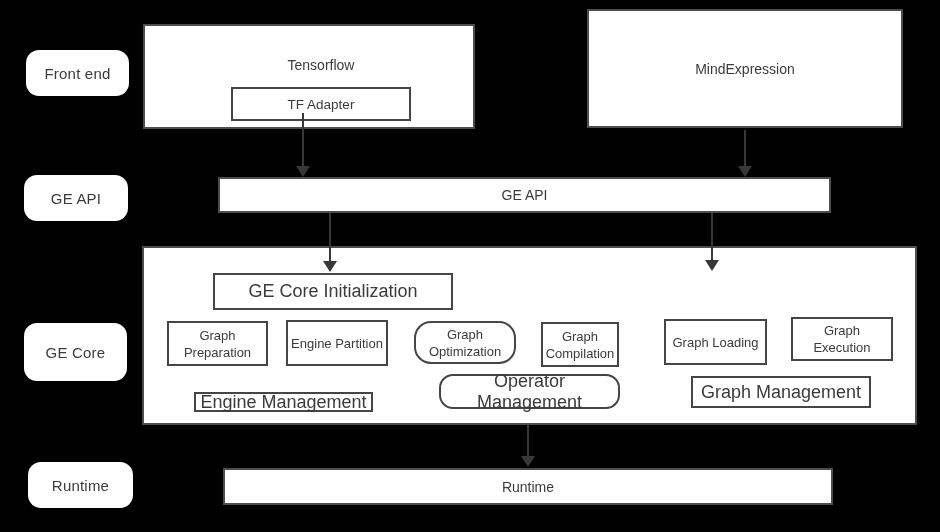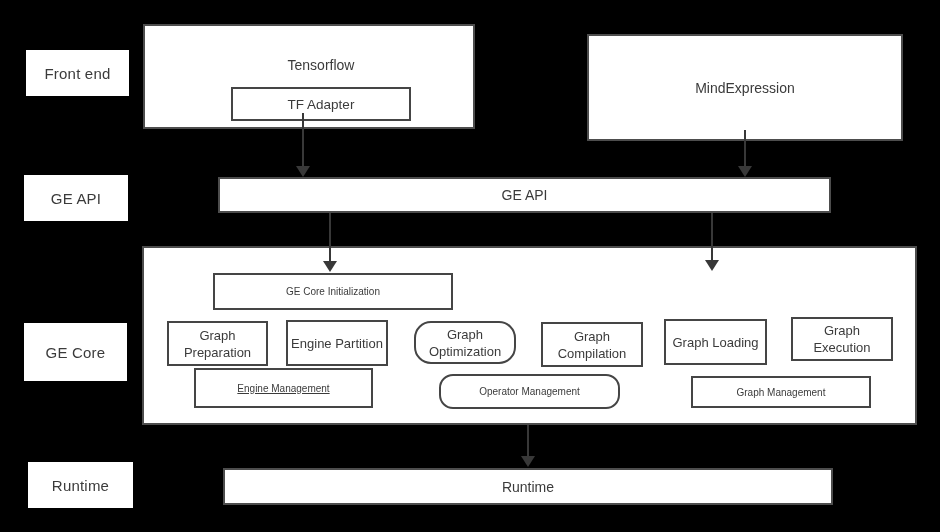--- a/index.html
+++ b/index.html
@@ -23,24 +23,25 @@
     display: flex;
     align-items: center;
     justify-content: center;
     text-align: center;
   }
   .bordered { border: 2px solid #4d4d4d; }
   .inner    { border: 2px solid #454545; }
   .row-label {
     font-size: 15px;
     letter-spacing: 0.2px;
+    border-radius: 13px;
   }
   .bar-label { font-size: 14px; }
   .small { font-size: 13px; line-height: 17px; padding: 2px; }
-  .mid   { font-size: 10px; }
+  .mid   { font-size: 18px; }
   .tf-box {
     position: absolute;
     background: #ffffff;
     border: 2px solid #4d4d4d;
     display: flex;
     flex-direction: column;
     align-items: center;
     padding-left: 24px;
   }
   .tf-title {
@@ -88,36 +89,36 @@
   <div class="box row-label" style="left:26px; top:50px; width:103px; height:46px;">Front end</div>
   <div class="box row-label" style="left:24px; top:175px; width:104px; height:46px;">GE API</div>
   <div class="box row-label" style="left:24px; top:323px; width:103px; height:58px;">GE Core</div>
   <div class="box row-label" style="left:28px; top:462px; width:105px; height:46px;">Runtime</div>
 
   <div class="tf-box" style="left:143px; top:24px; width:332px; height:105px;">
     <div class="tf-title">Tensorflow</div>
     <div class="tf-adapter">TF Adapter</div>
   </div>
 
-  <div class="box bordered bar-label" style="left:587px; top:34px; width:316px; height:107px;">MindExpression</div>
+  <div class="box bordered bar-label" style="left:587px; top:9px; width:316px; height:119px;">MindExpression</div>
 
   <div class="box bordered bar-label" style="left:218px; top:177px; width:613px; height:36px;">GE API</div>
 
   <div class="box bordered" style="left:142px; top:246px; width:775px; height:179px;"></div>
 
   <div class="box inner mid" style="left:213px; top:273px; width:240px; height:37px;">GE Core Initialization</div>
 
   <div class="box inner small" style="left:167px; top:321px; width:101px; height:45px;">Graph Preparation</div>
   <div class="box inner small" style="left:286px; top:320px; width:102px; height:46px;">Engine Partition</div>
   <div class="box inner small" style="left:414px; top:321px; width:102px; height:43px;border-radius:17px;">Graph Optimization</div>
-  <div class="box inner small" style="left:541px; top:322px; width:102px; height:45px;">Graph Compilation</div>
+  <div class="box inner small" style="left:541px; top:322px; width:78px; height:45px;">Graph Compilation</div>
   <div class="box inner small" style="left:664px; top:319px; width:103px; height:46px;">Graph Loading</div>
   <div class="box inner small" style="left:791px; top:317px; width:102px; height:44px;">Graph Execution</div>
 
-  <div class="box inner mid" style="left:194px; top:368px; width:179px; height:40px;text-decoration:underline;">Engine Management</div>
+  <div class="box inner mid" style="left:194px; top:392px; width:179px; height:20px;">Engine Management</div>
   <div class="box inner mid" style="left:439px; top:374px; width:181px; height:35px;border-radius:14px;">Operator Management</div>
   <div class="box inner mid" style="left:691px; top:376px; width:180px; height:32px;">Graph Management</div>
 
   <div class="box bordered bar-label" style="left:223px; top:468px; width:610px; height:37px;">Runtime</div>
 
   <div class="arrow" style="left:296px; top:113px;">
     <div class="line" style="height:53px;"></div>
     <div class="head"></div>
   </div>
   <div class="arrow" style="left:738px; top:130px;">

